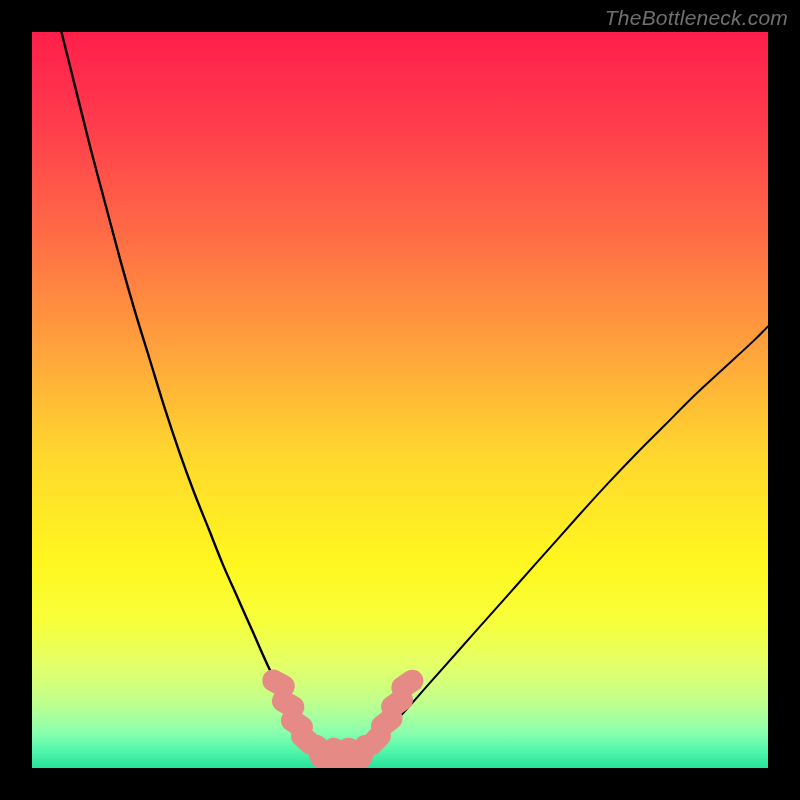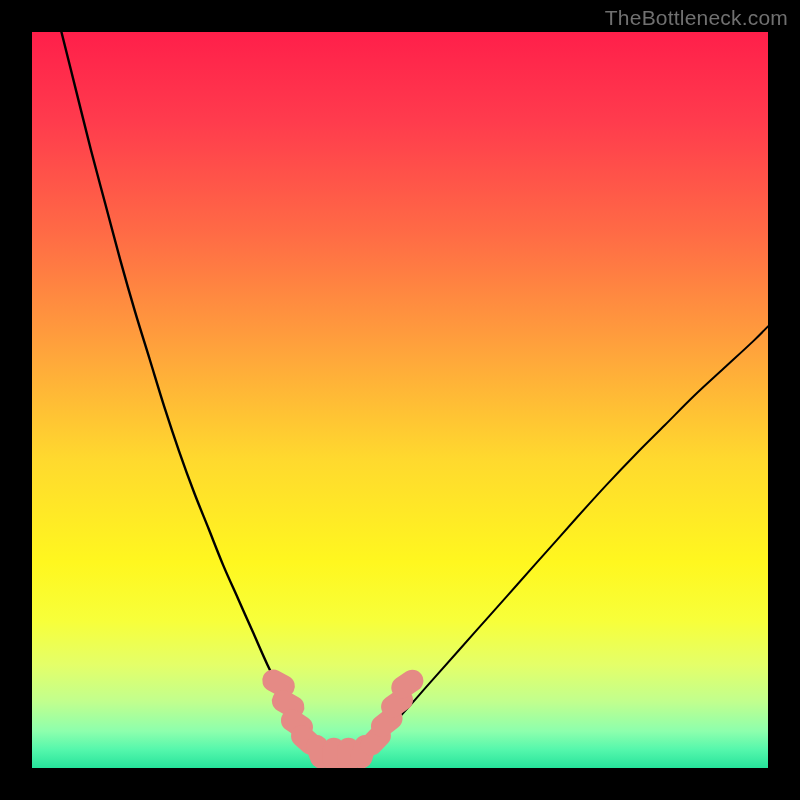--- a/index.html
+++ b/index.html
@@ -29,20 +29,21 @@
   }
   .watermark {
     position: absolute;
     top: 6px;
     right: 12px;
     color: #707070;
     font-size: 21px;
     font-weight: 500;
     letter-spacing: 0.2px;
     user-select: none;
+    font-style: italic;
   }
   svg {
     display: block;
   }
 </style>
 </head>
 <body>
 
 <div class="frame">
 

